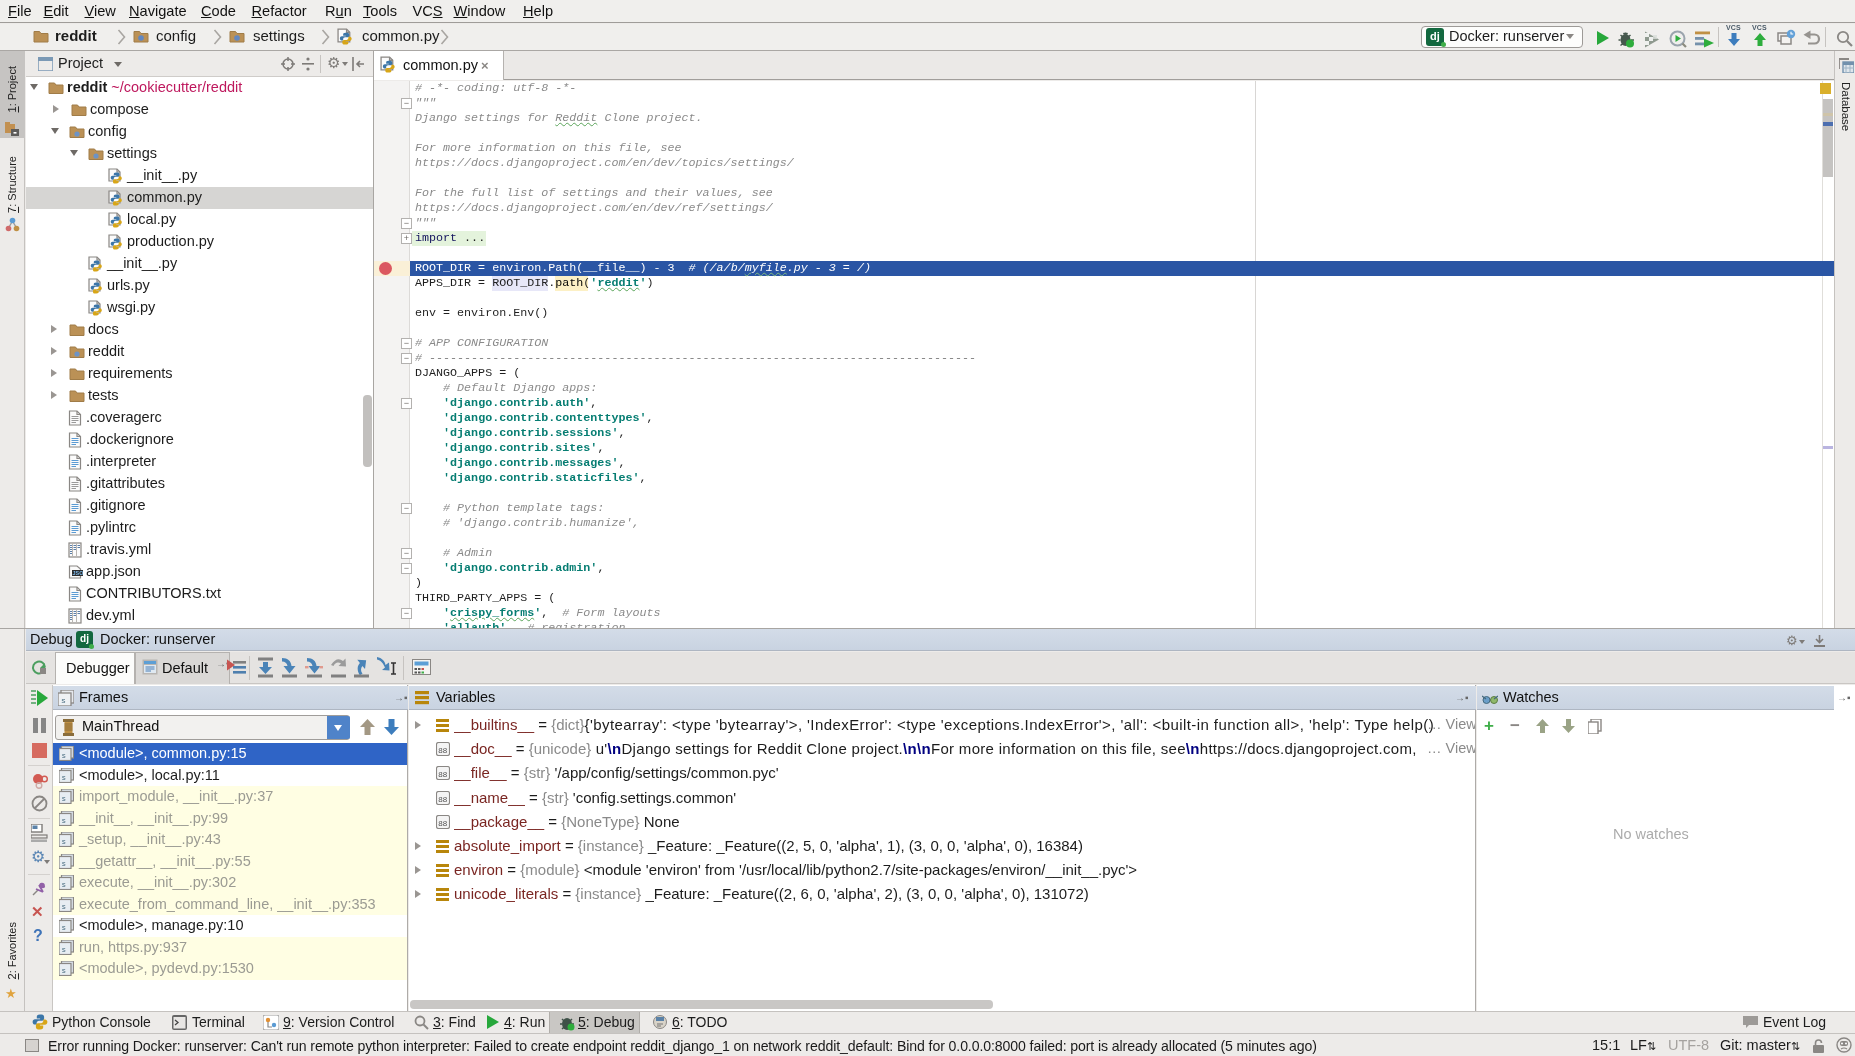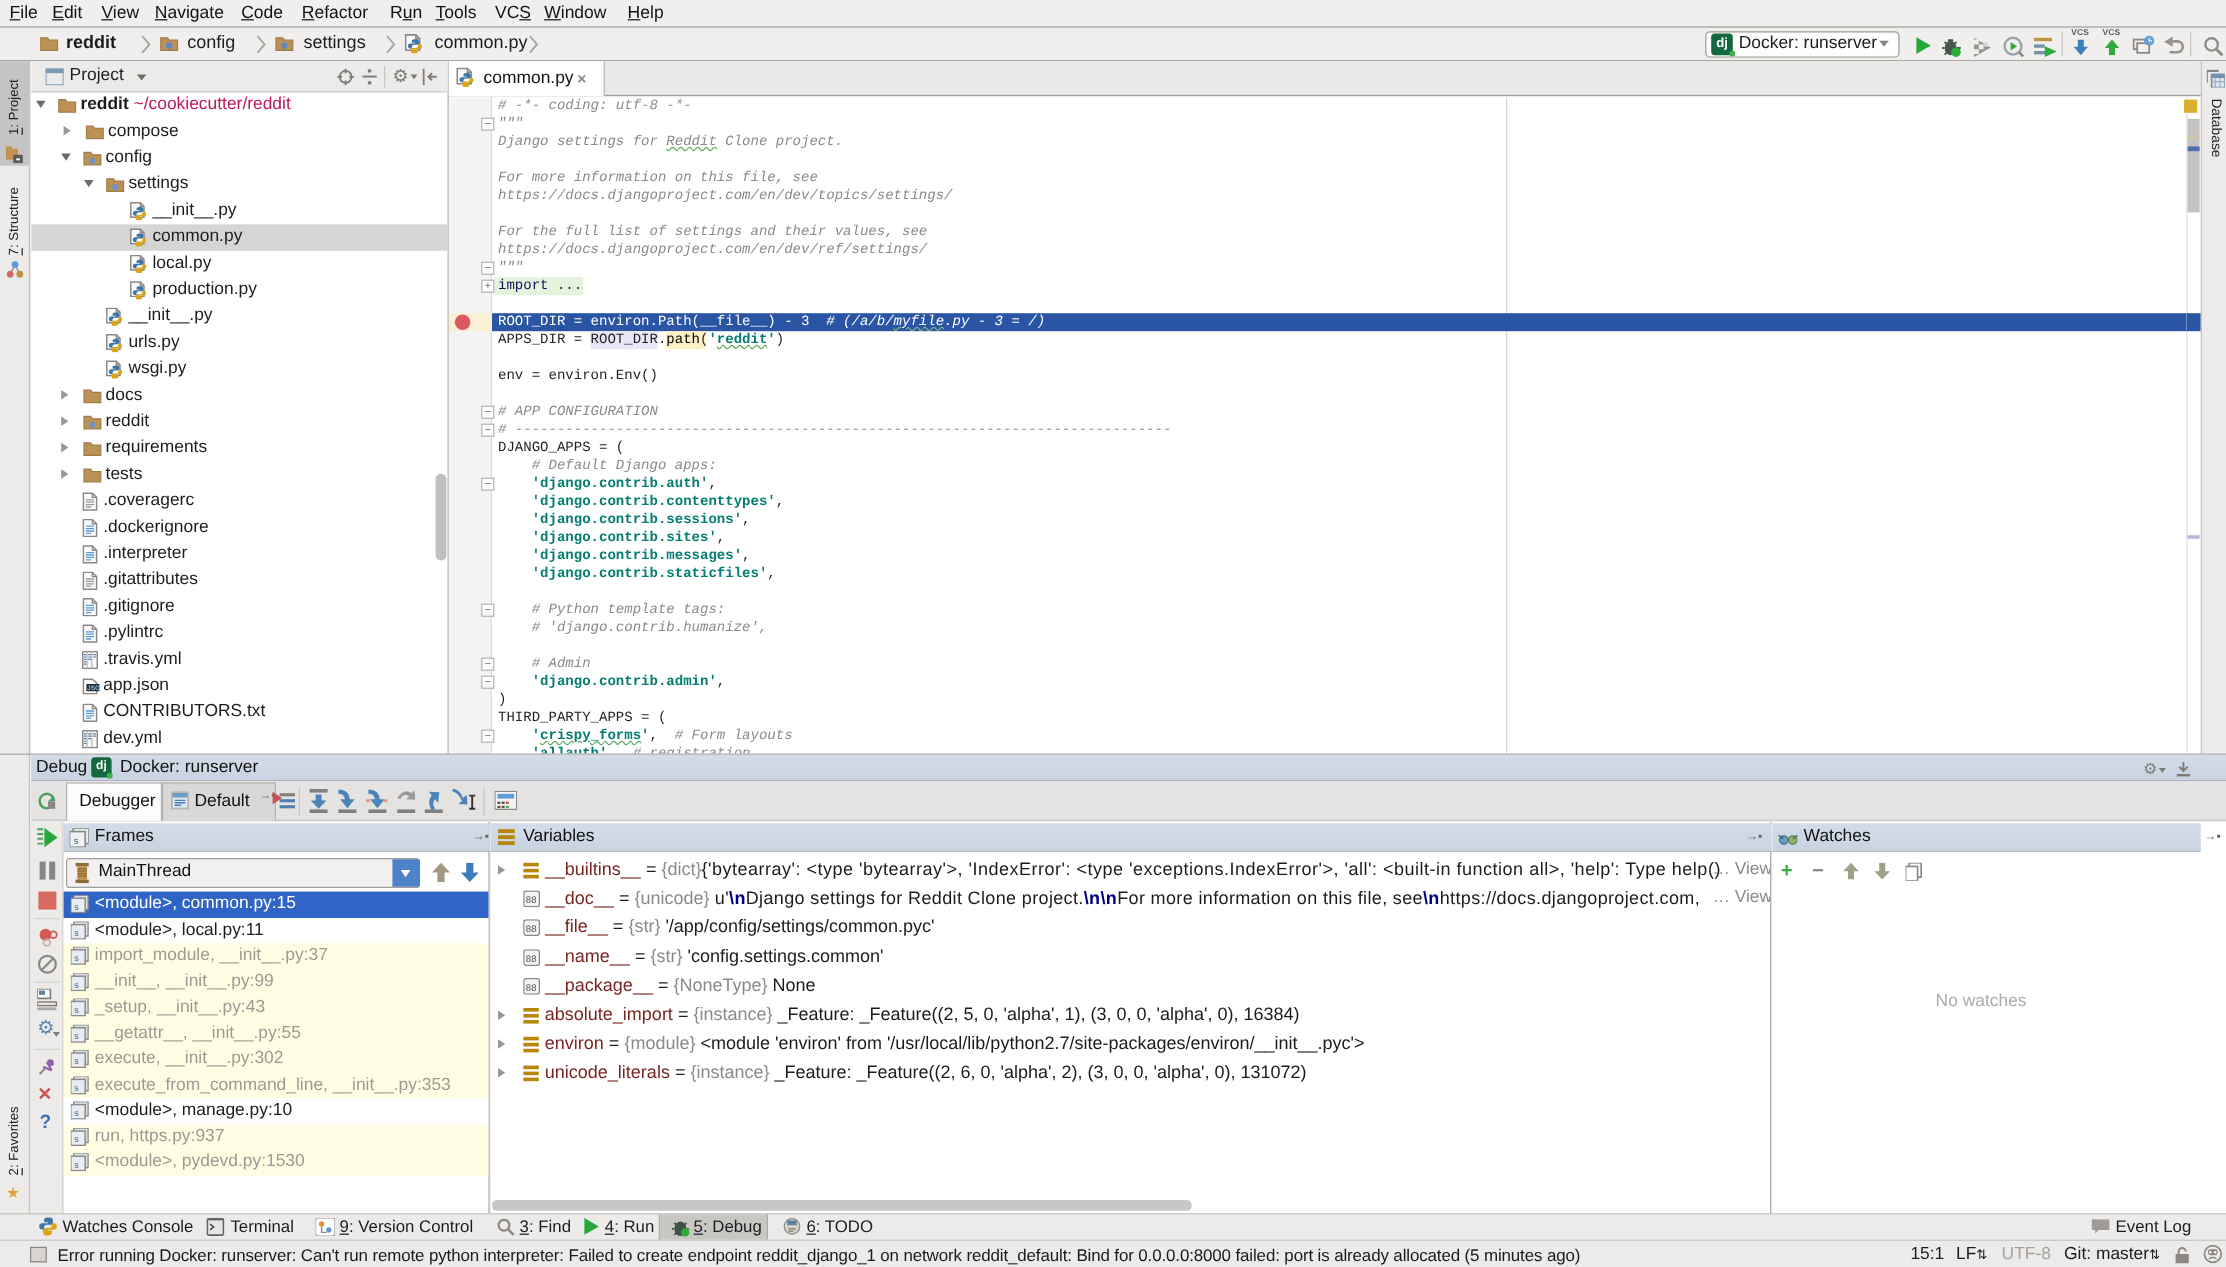--- a/index.html
+++ b/index.html
@@ -868,21 +868,21 @@
 <div class="a" style="left:1613px;top:826px;font-size:14.5px;color:#ababab">No watches</div>
 
 <div class="a" style="left:0;top:1011px;width:1855px;height:23px;background:#edebe9;border-top:1px solid #c5c2bf;border-bottom:1px solid #c5c2bf"></div>
 <div class="a" style="left:549px;top:1012px;width:91px;height:21px;background:#c9c7c4;border-left:1px solid #b0ada9;border-right:1px solid #b0ada9"></div>
 <div id="pyico3" class="a" style="left:32px;top:1014px">
     <svg width="16" height="16" viewBox="0 0 16 16">
       <path d="M7.9 0.5 c-2.6 0-3.1 1.1-3.1 2.2 v1.8 h3.3 v.8 H3 c-1.3 0-2.4 1-2.4 2.6 s1.1 2.7 2.4 2.7 h1.7 V8.9 c0-1.2 1-2.2 2.3-2.2 h3.1 c1.1 0 2-.9 2-2 V2.7 c0-1.1-1-2.2-2.3-2.2z" fill="#3c76a8"></path>
       <path d="M8.1 15.5 c2.6 0 3.1-1.1 3.1-2.2 v-1.8 H7.9 v-.8 h5.1 c1.3 0 2.4-1 2.4-2.6 s-1.1-2.7-2.4-2.7 h-1.7 v1.7 c0 1.2-1 2.2-2.3 2.2 H5.9 c-1.1 0-2 .9-2 2 v2 c0 1.1 1 2.2 2.3 2.2z" fill="#d8a618"></path>
     </svg>
   </div>
-<div class="a" style="left:52px;top:1014px;font-size:14px">Watches Console</div>
+<div class="a" style="left:52px;top:1014px;font-size:14px">Python Console</div>
 <svg class="a" style="left:172px;top:1015px" width="15" height="15" viewBox="0 0 15 15">
     <rect x="0" y="0" width="15" height="15" rx="2" fill="#666"></rect>
     <rect x="1.5" y="2" width="12" height="11.5" fill="#e8e6e4"></rect>
     <path d="M3 5 L6 7.5 L3 10" stroke="#444" stroke-width="1.3" fill="none"></path>
   </svg>
 <div class="a" style="left:192px;top:1014px;font-size:14px">Terminal</div>
 <svg class="a" style="left:263px;top:1015px" width="16" height="15" viewBox="0 0 16 15">
     <rect x="0" y="0" width="16" height="15" rx="2" fill="#fff" stroke="#999" stroke-width="1"></rect>
     <circle cx="5" cy="5" r="2.2" fill="#e09035"></circle>
     <circle cx="11" cy="10" r="2.2" fill="#5b9bd3"></circle>

